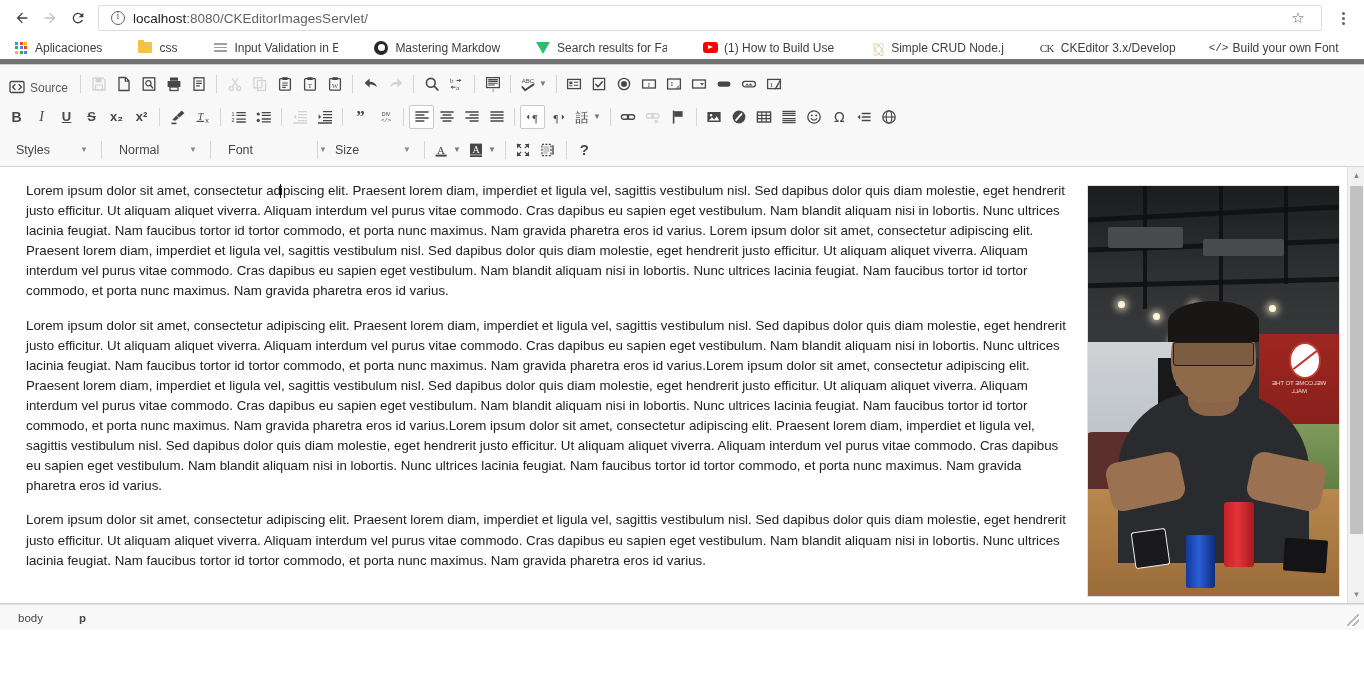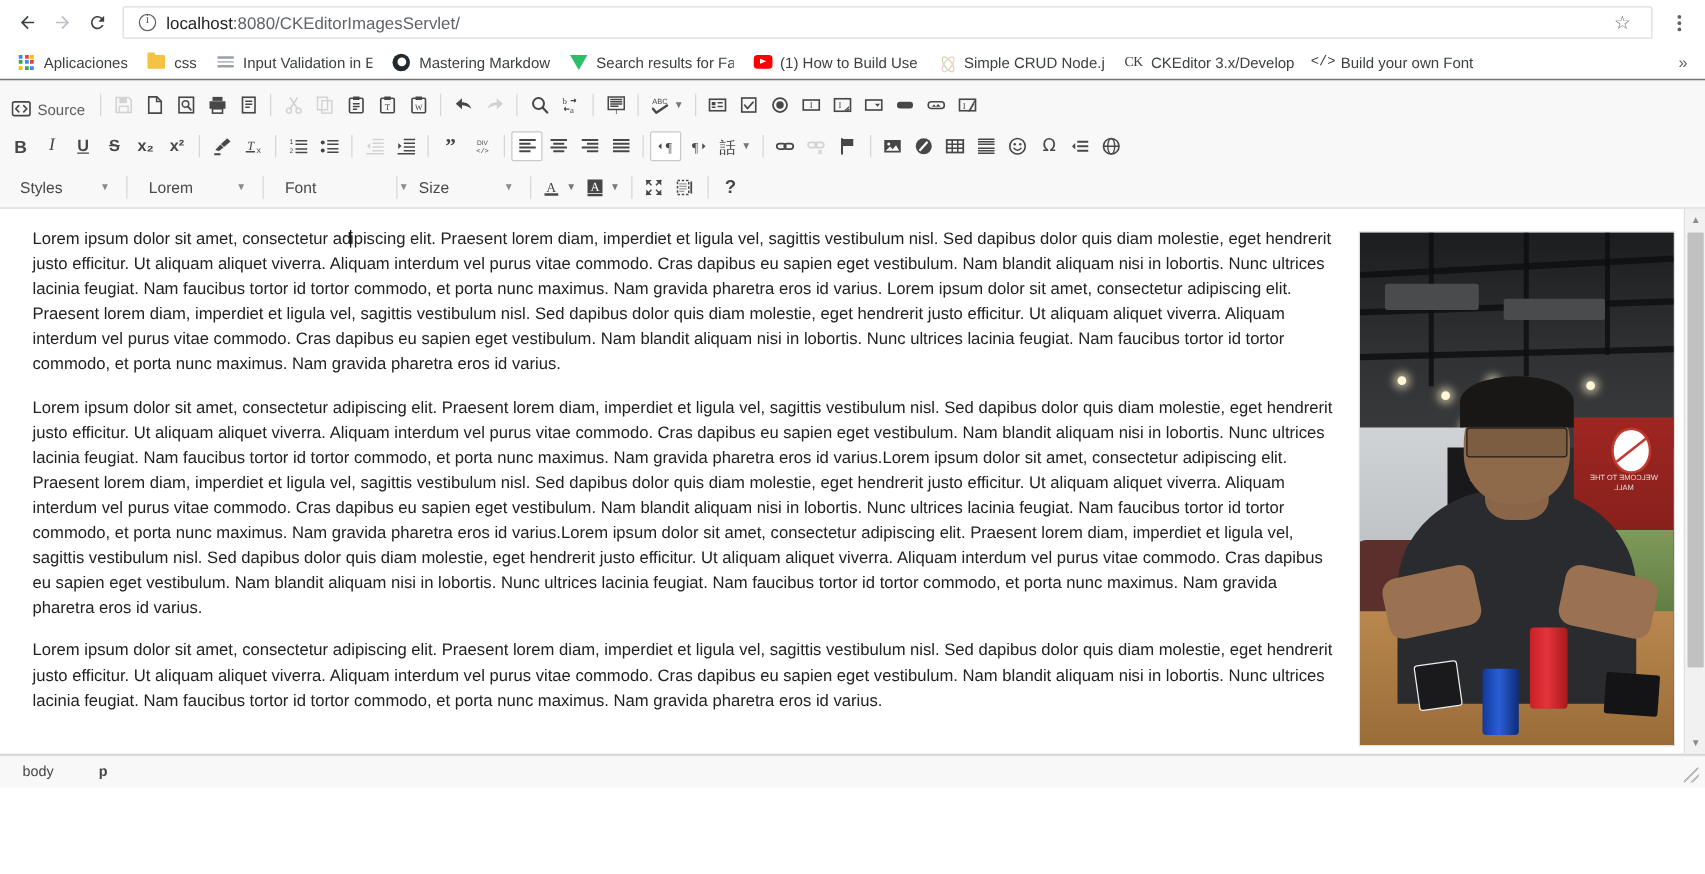--- a/index.html
+++ b/index.html
@@ -56,22 +56,22 @@
     align-items: center; justify-content: center; gap: 2px;
   }
   .menu-btn i {
     display: block; width: 3px; height: 3px; border-radius: 50%;
     background: #5f6368;
   }
 
   
   .bookmarks-bar {
     height: 28px; display: flex; align-items: center;
-    padding: 0 6px; border-bottom: 1px solid #737373;
-    background: #fff; overflow: hidden;
+    padding: 0 6px; border-bottom: 5px solid #737373;
+    background: #fff; overflow: hidden; gap: 20px;
   }
   .bmk {
     display: flex; align-items: center; flex: 0 0 auto;
     padding: 2px 7px; margin-right: 1px; max-width: 148px;
     font-size: 12px; color: #3c4043; white-space: nowrap;
   }
   .bmk .lbl { overflow: hidden; text-overflow: clip; }
   .bmk .fav {
     width: 16px; height: 16px; margin-right: 6px; flex: 0 0 auto;
     display: flex; align-items: center; justify-content: center;
@@ -848,21 +848,21 @@
       </div>
     </div>
 
     <div class="cke-toolbar-row">
       <div class="cke-combo styles">
         <span class="label">Styles</span>
         <span class="arrow">▼</span>
       </div>
       <span class="cke-sep"></span>
       <div class="cke-combo format">
-        <span class="label">Lorem</span>
+        <span class="label">Normal</span>
         <span class="arrow">▼</span>
       </div>
       <span class="cke-sep"></span>
       <div class="cke-combo font">
         <span class="label">Font</span>
         <span class="arrow">▼</span>
       </div>
       <span class="cke-sep"></span>
       <div class="cke-combo size">
         <span class="label">Size</span>

